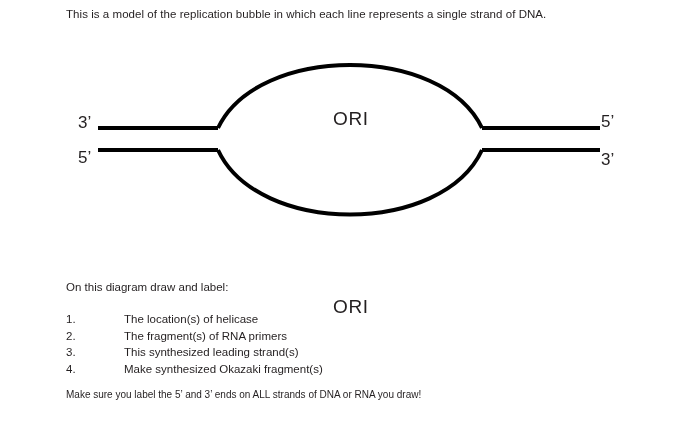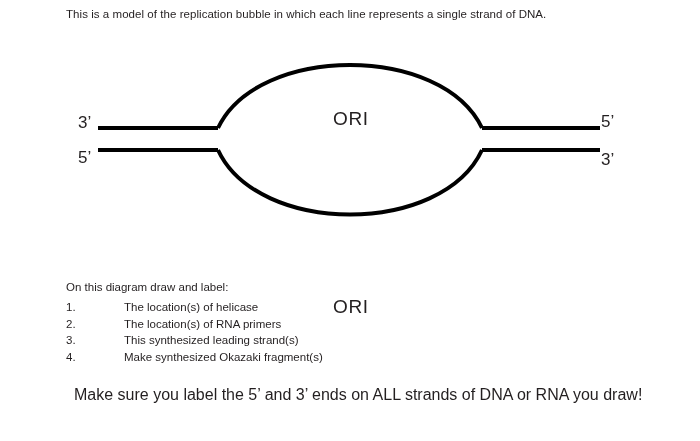--- a/index.html
+++ b/index.html
@@ -84,21 +84,21 @@
   .instructions {
     position: absolute;
     left: 66px;
     top: 279px;
     width: 560px;
   }
   .instr-heading {
     font-size: 11.5px;
     line-height: 16px;
     color: #231f20;
-    margin-bottom: 4px;
+    margin-bottom: 16px;
     white-space: nowrap;
   }
   .instr-list {
     list-style: none;
     margin: 0;
     padding: 0;
   }
   .instr-item {
     font-size: 11.5px;
     line-height: 16.5px;
@@ -109,24 +109,24 @@
   .instr-num {
     width: 22px;
     flex: 0 0 22px;
   }
   .instr-text {
     flex: 1 1 auto;
     margin-left: 36px;
   }
   .closing {
     position: absolute;
-    left: 74px;
+    left: 66px;
     top: 387px;
     width: 600px;
-    font-size: 16px;
+    font-size: 10px;
     line-height: 16px;
     color: #231f20;
     white-space: nowrap;
   }
 </style>
 </head>
 <body>
 
 <div class="page">
 
@@ -162,21 +162,21 @@
 
   <div class="instructions">
     <div class="instr-heading">On this diagram draw and label:</div>
     <ol class="instr-list">
       <li class="instr-item">
         <span class="instr-num">1.</span>
         <span class="instr-text">The location(s) of helicase</span>
       </li>
       <li class="instr-item">
         <span class="instr-num">2.</span>
-        <span class="instr-text">The location(s) of RNA primers</span>
+        <span class="instr-text">The fragment(s) of RNA primers</span>
       </li>
       <li class="instr-item">
         <span class="instr-num">3.</span>
         <span class="instr-text">This synthesized leading strand(s)</span>
       </li>
       <li class="instr-item">
         <span class="instr-num">4.</span>
         <span class="instr-text">Make synthesized Okazaki fragment(s)</span>
       </li>
     </ol>

